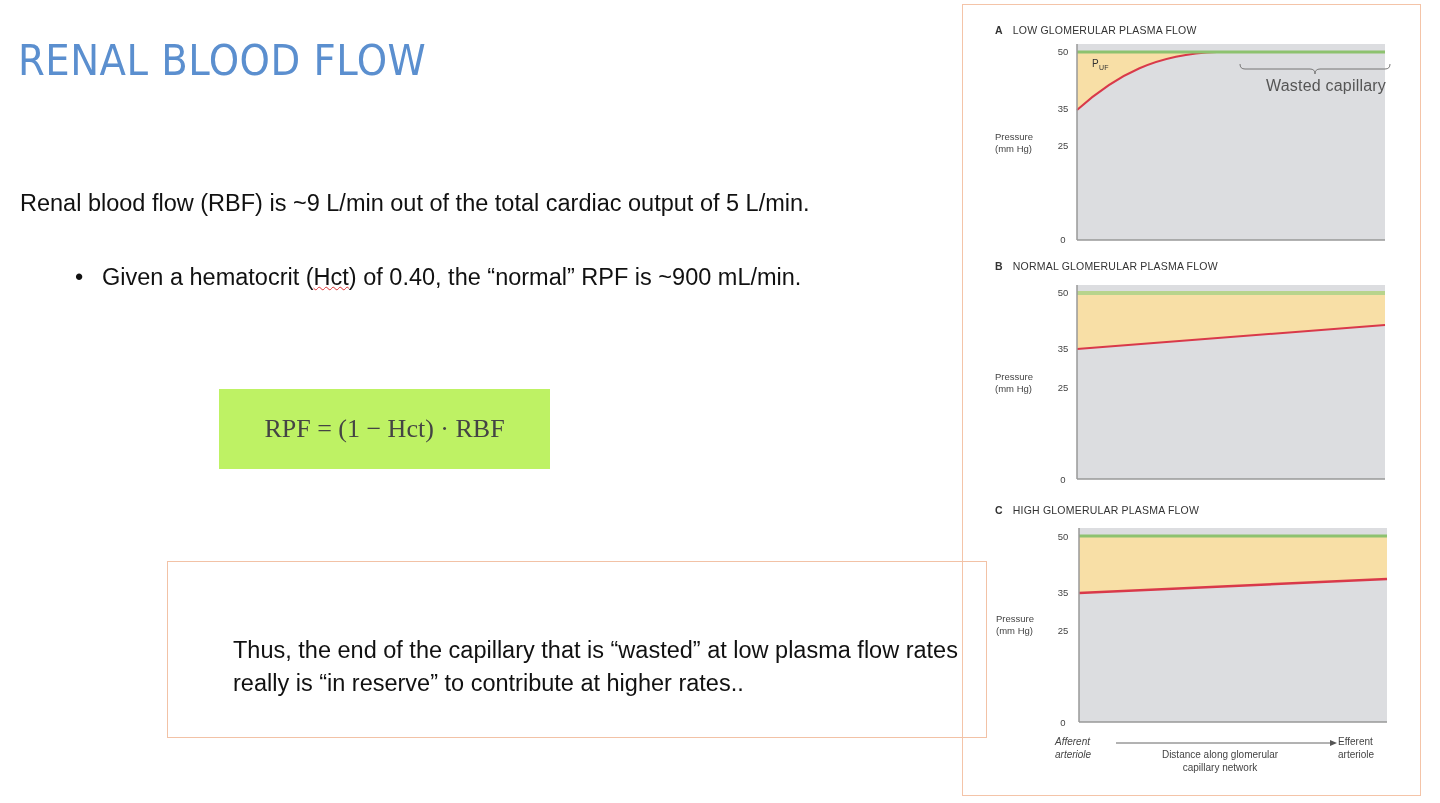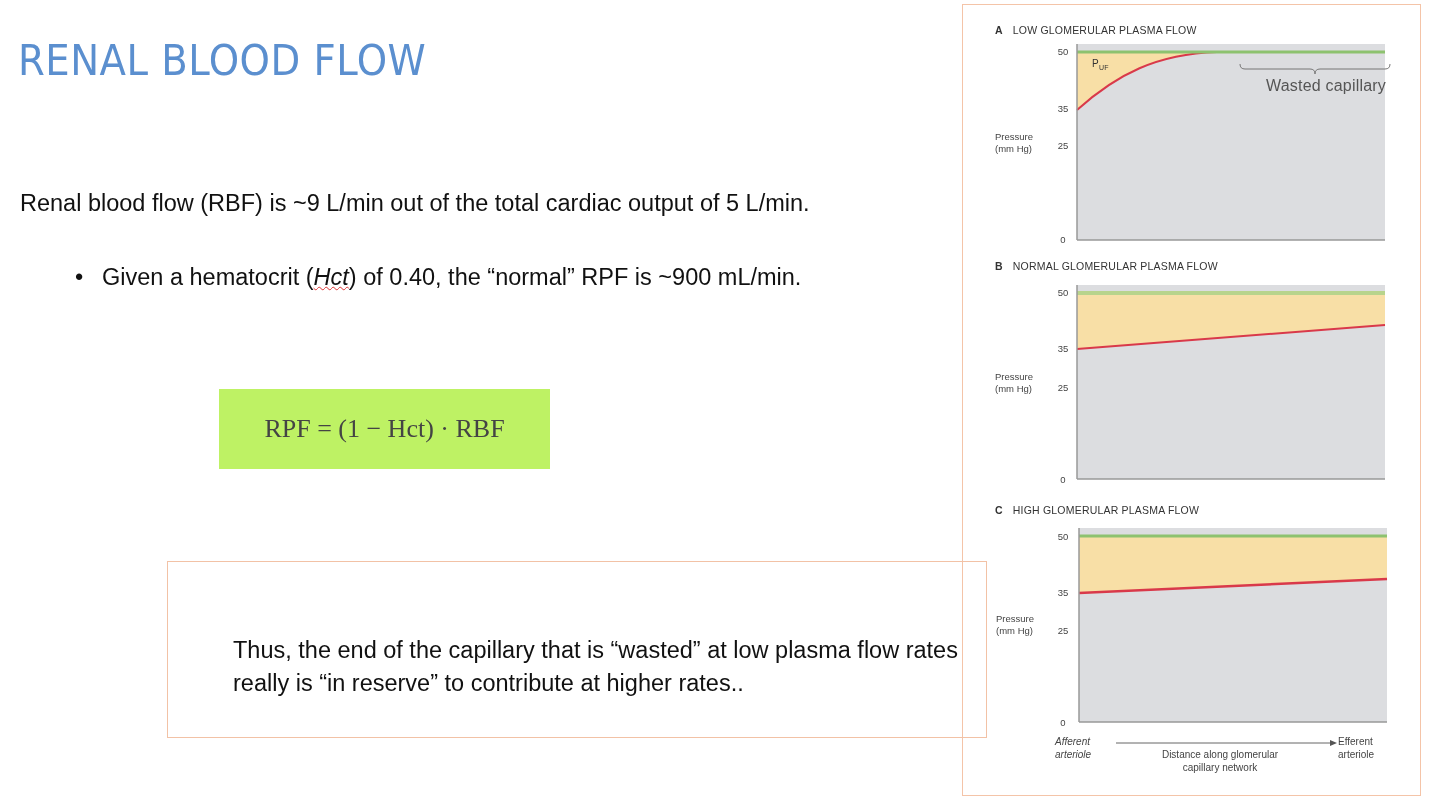--- a/index.html
+++ b/index.html
@@ -18,21 +18,21 @@
   .body-text {
     position: absolute; left: 20px; top: 186px; width: 880px;
     font-size: 23.5px; line-height: 34px; color: #111;
   }
   .bullet {
     position: absolute; left: 75px; top: 260px; width: 780px;
     font-size: 23.5px; line-height: 34px; color: #111;
   }
   .bullet .dot { position: absolute; left: 0; top: 0; }
   .bullet .btext { position: absolute; left: 27px; top: 0; width: 760px; }
-  .hct { text-decoration: underline wavy #d33; text-decoration-thickness: 1px; font-style: italic; }
+  .hct { text-decoration: underline wavy #d33; text-decoration-thickness: 1px; }
   .formula {
     position: absolute; left: 219px; top: 389px; width: 331px; height: 80px;
     background: #bef264; display: flex; align-items: center; justify-content: center;
     font-family: "Liberation Serif", "DejaVu Serif", serif; font-size: 26px; color: #444;
   }
   .note-box {
     position: absolute; left: 167px; top: 561px; width: 820px; height: 177px;
     border: 1.5px solid #f2c2a6; box-sizing: border-box;
   }
   .note-line1 {

